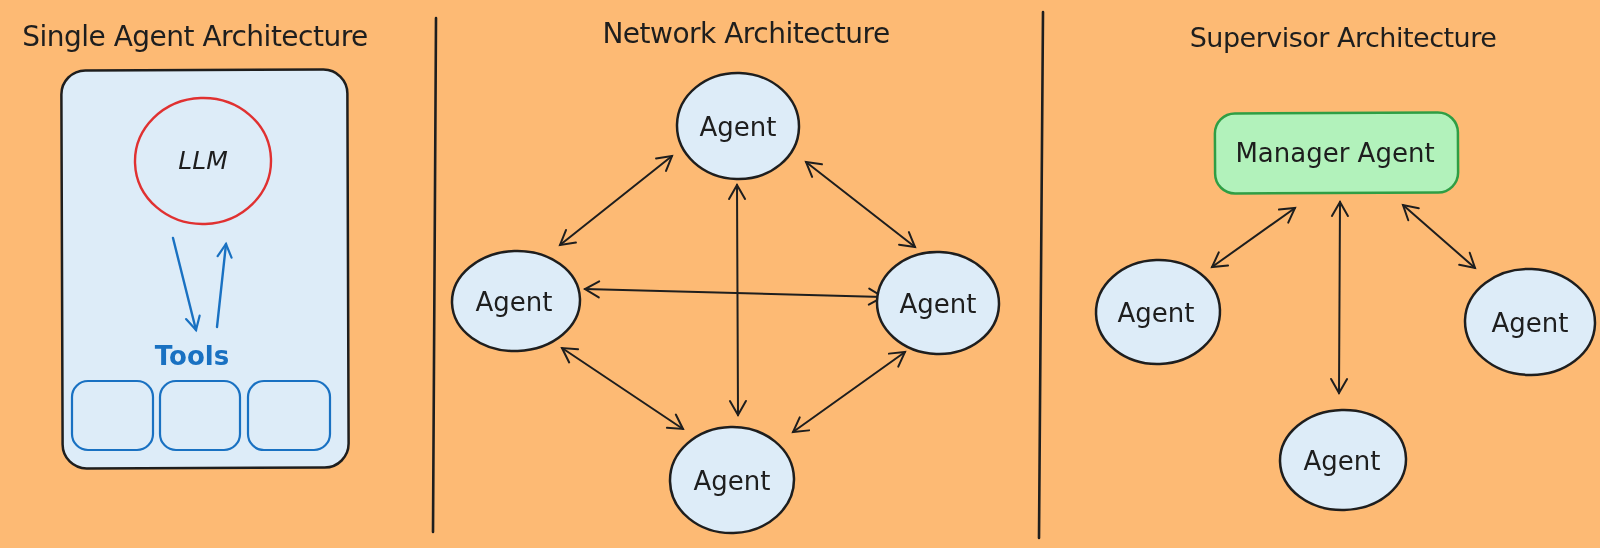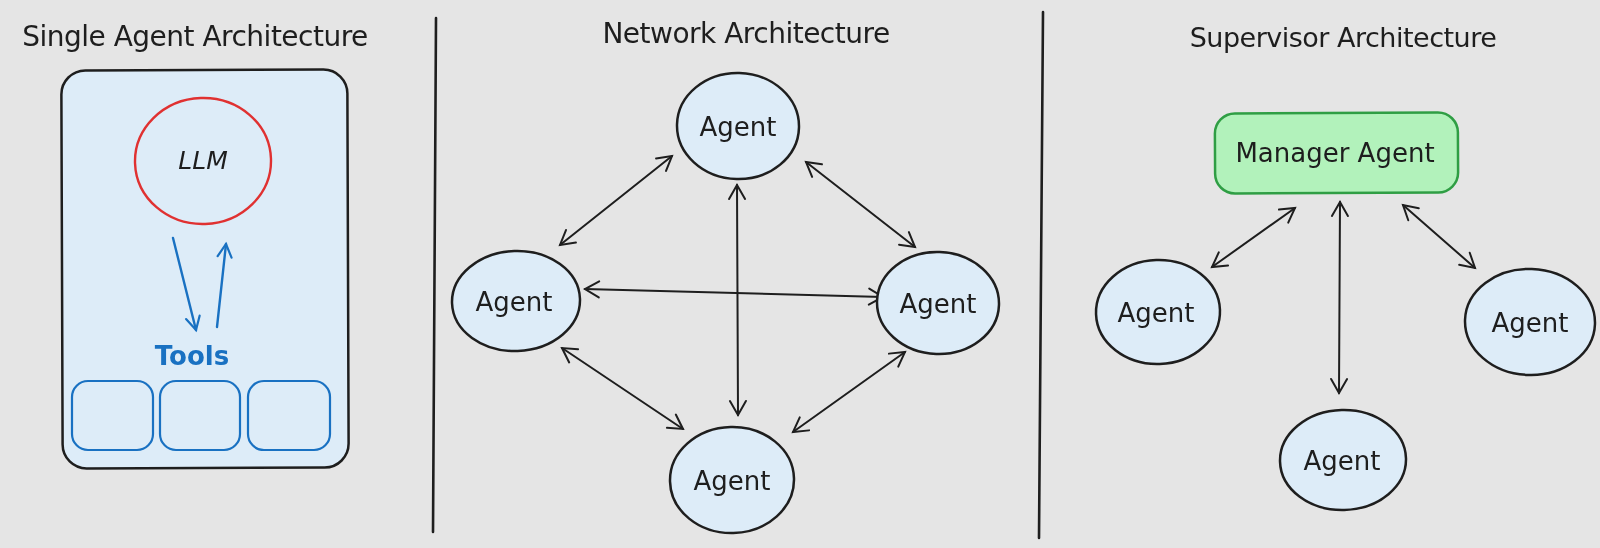--- a/index.html
+++ b/index.html
@@ -1,20 +1,20 @@
 <!DOCTYPE html>
 <html><head>
 <meta charset="utf-8">
 <style>
   html, body { margin: 0; padding: 0; background: #ffffff; }
   .stage {
     position: relative;
     width: 1600px;
     height: 548px;
-    background: #e5e5e5;
+    background: #fdba74;
     overflow: hidden;
     font-family: "DejaVu Sans", sans-serif;
   }
   svg { display: block; }
   text {
     font-family: "DejaVu Sans", sans-serif;
     fill: #1e1e1e;
     text-anchor: middle;
     dominant-baseline: central;
   }

